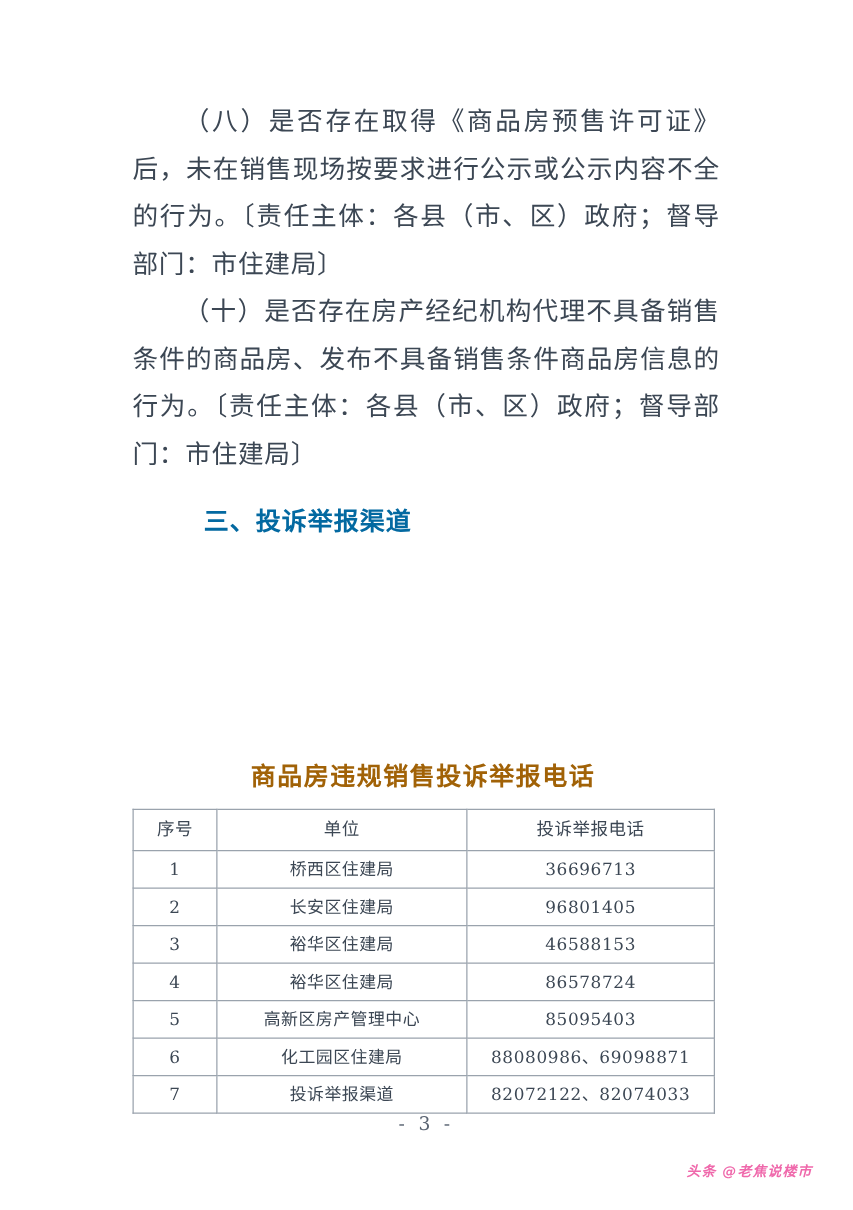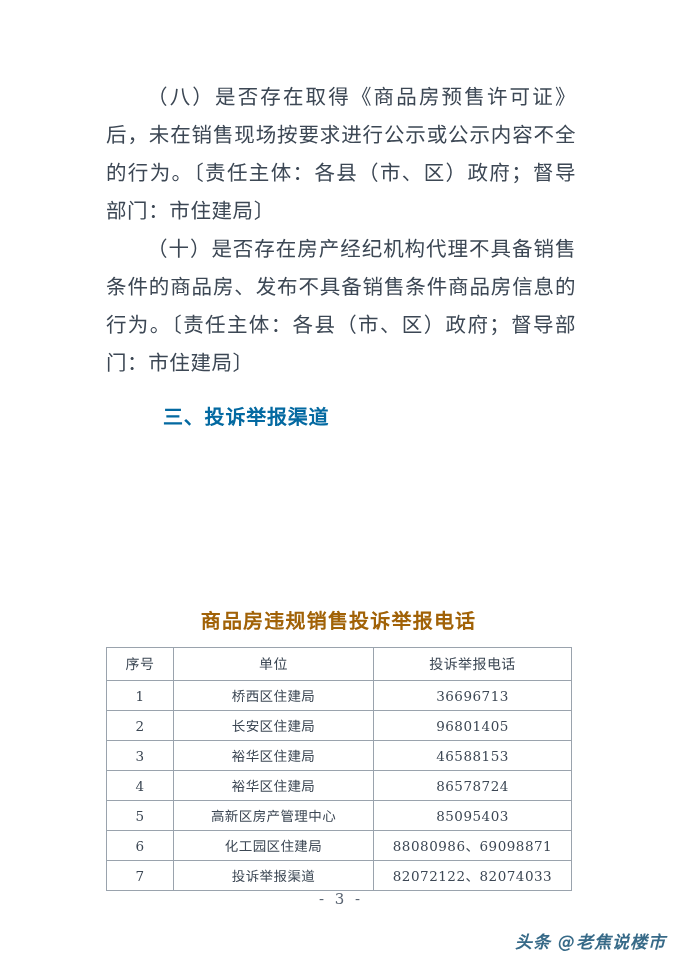--- a/index.html
+++ b/index.html
@@ -119,28 +119,28 @@
     top: 890px;
     text-align: center;
     font-size: 15px;
     letter-spacing: 3px;
     color: #5a6472;
     font-family: "DejaVu Serif", "Liberation Serif", serif;
   }
 
   .watermark {
     position: absolute;
-    right: 16px;
+    right: 32px;
     top: 928px;
     font-family: "DejaVu Sans", "Liberation Sans", sans-serif;
-    font-size: 17px;
+    font-size: 11px;
     font-weight: 700;
     font-style: italic;
     letter-spacing: 1px;
-    color: #0c4a6e;
+    color: #ec4899;
     opacity: 0.82;
     white-space: nowrap;
   }
 </style>
 </head>
 <body>
 
 <div class="page">
 
   <div class="body-area">

